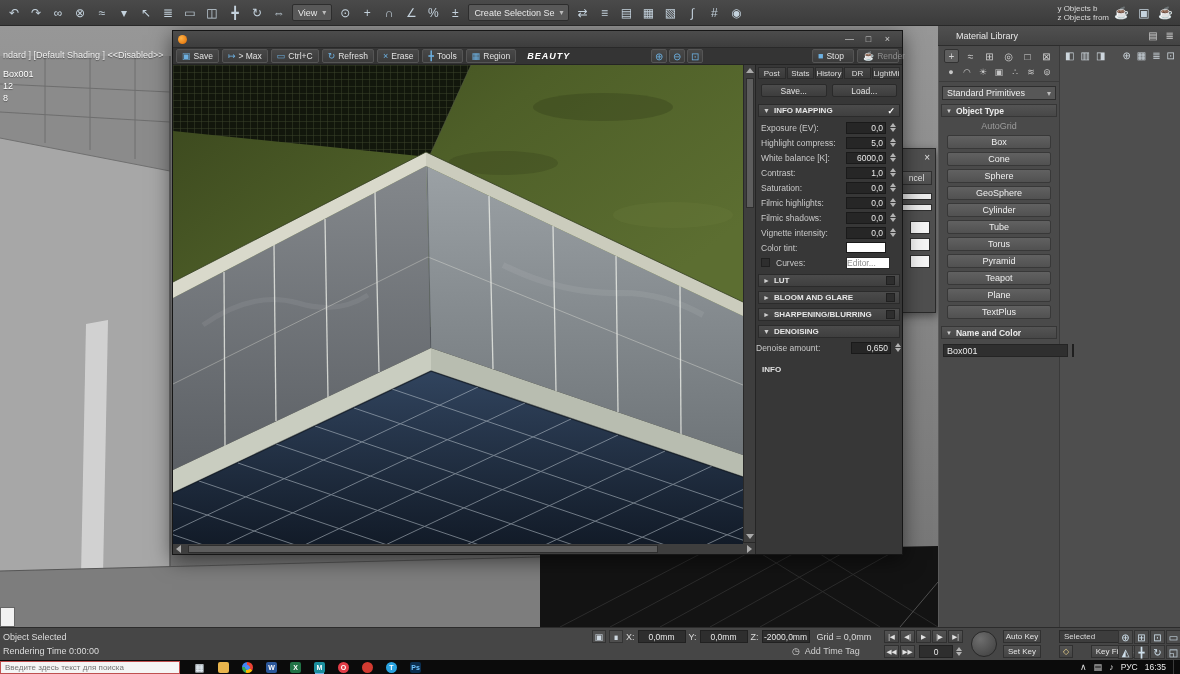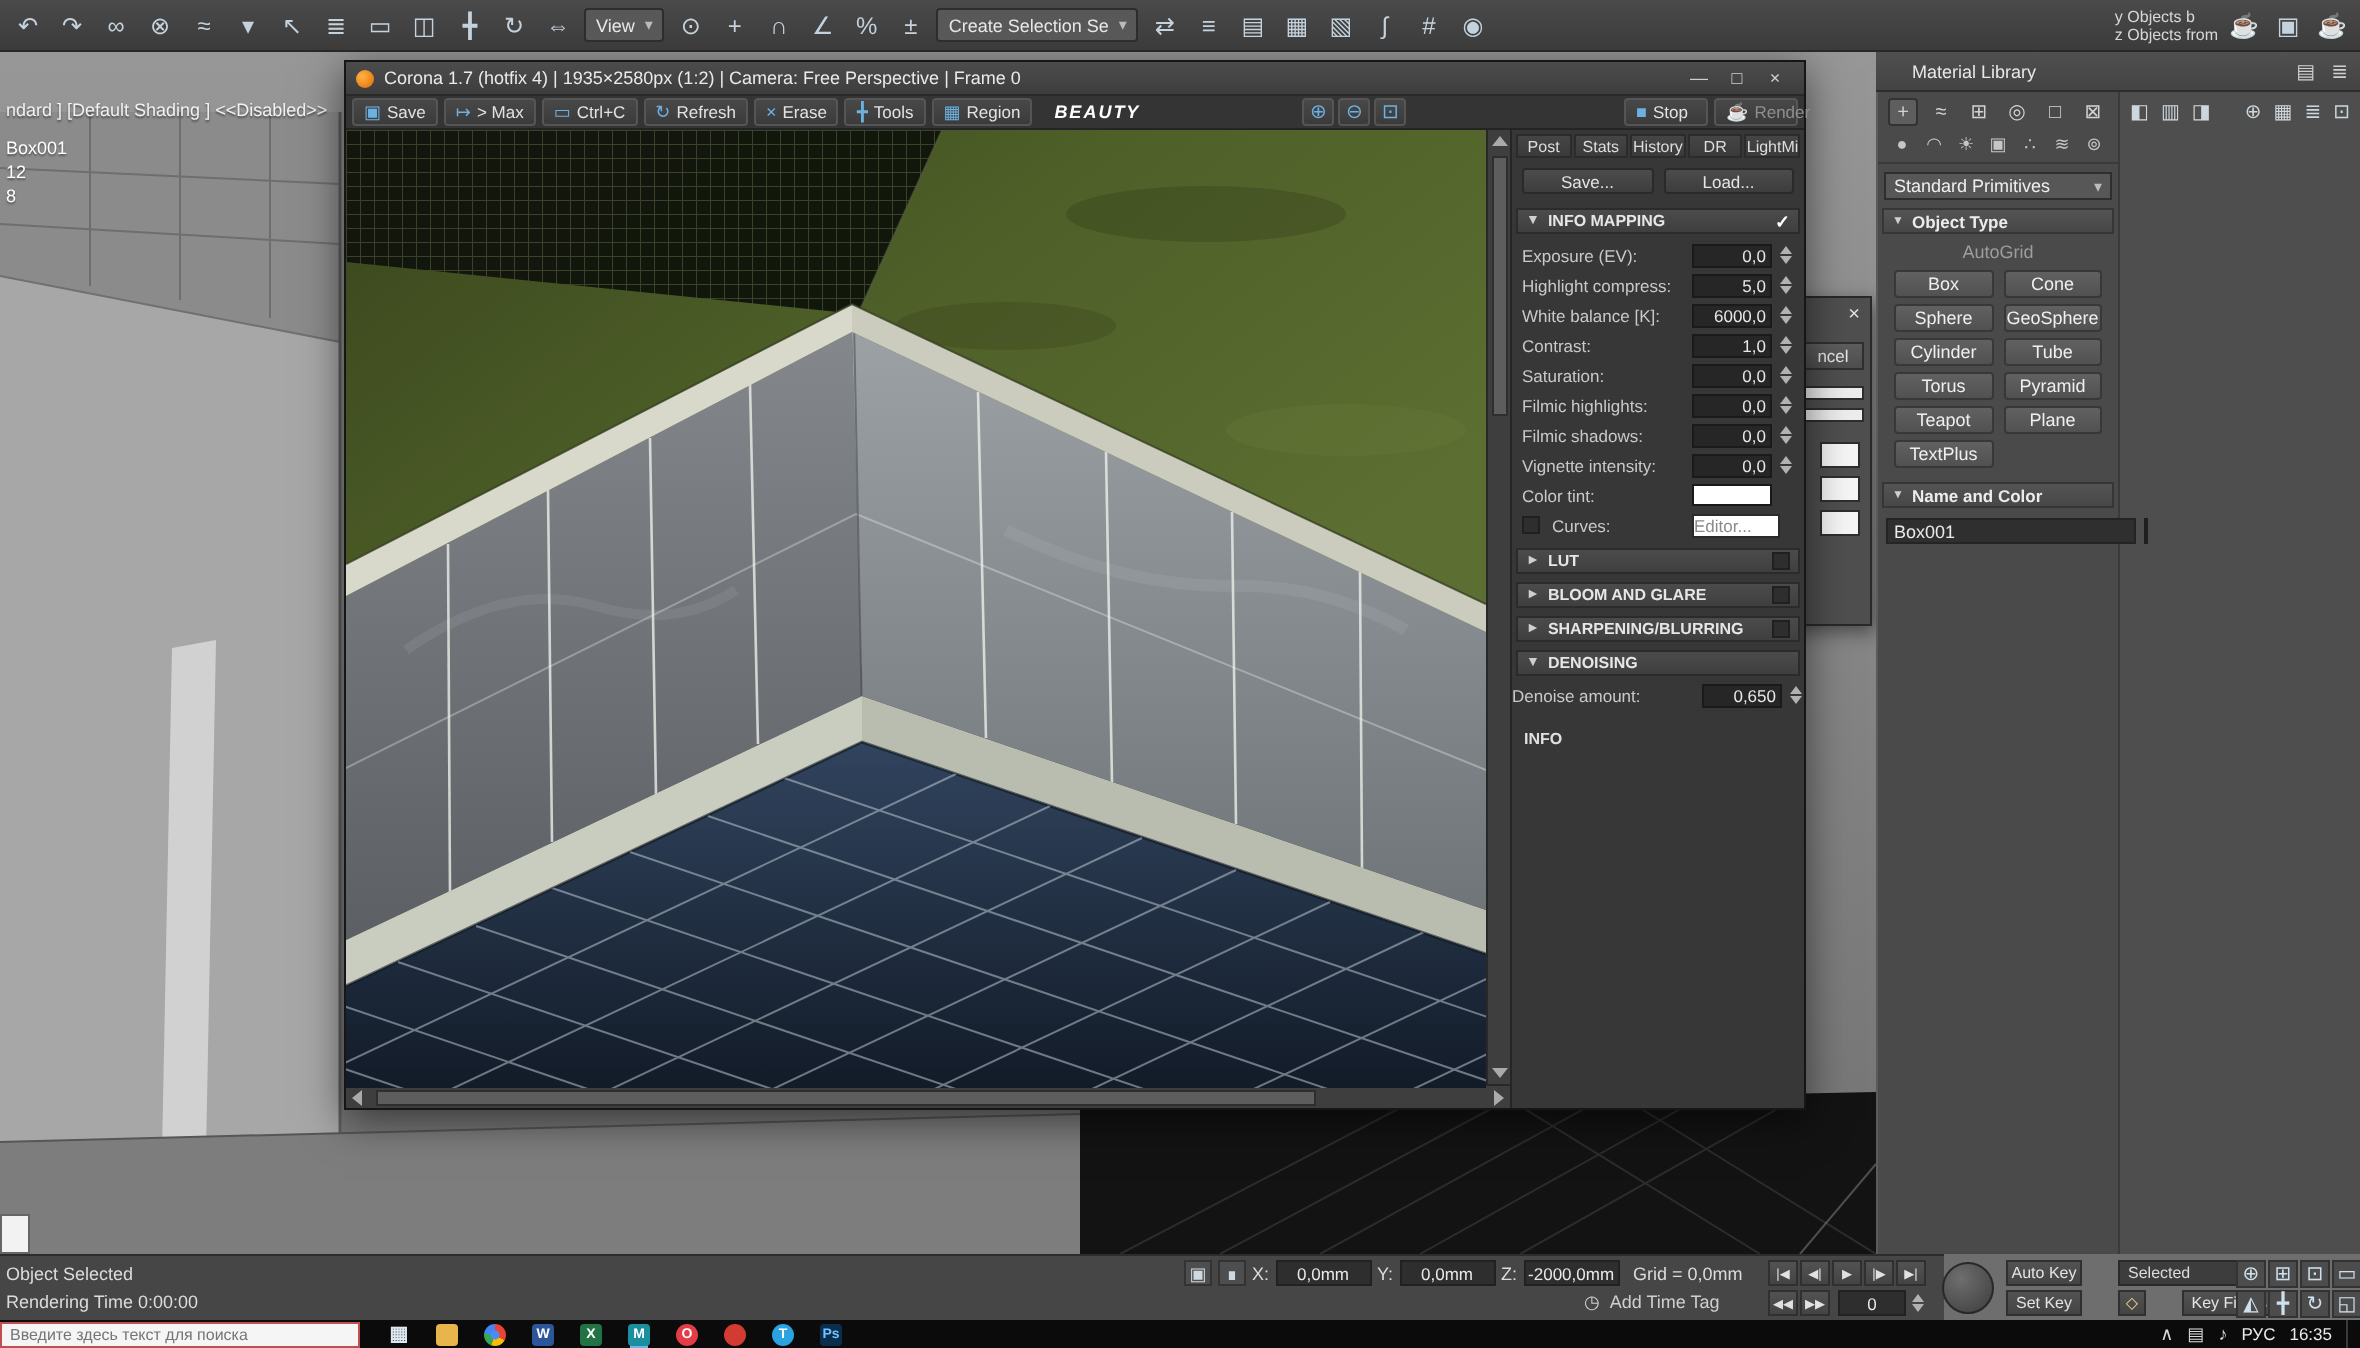--- a/index.html
+++ b/index.html
@@ -87,31 +87,31 @@
 .cp-tabs{display:flex;justify-content:space-between;padding:3px 5px 1px}
 .cp-tab{width:15px;height:14px;display:flex;align-items:center;justify-content:center;color:#d2d2d2;font-size:10px}
 .cp-tabs .cp-tab:first-child{background:#5e5e5e;border:1px solid #323232;border-radius:2px}
 .cp-subtabs{display:flex;justify-content:space-between;padding:1px 5px 3px;border-bottom:1px solid #3b3b3b}
 .cp-subtab{width:14px;height:13px;display:flex;align-items:center;justify-content:center;color:#c6c6c6;font-size:9px}
 .cp-dd{margin:4px 3px;height:14px;background:#575757;border:1px solid #2e2e2e;display:flex;align-items:center;padding:0 4px;color:#efefef}
 .cp-dd .dda{margin-left:auto;font-size:8px;color:#bbb}
 .cp-roll{margin:3px 2px 0;height:13px;background:linear-gradient(#545454,#474747);border:1px solid #363636;display:flex;align-items:center;gap:4px;padding:0 4px;font-weight:bold;color:#ececec;font-size:8.5px}
 .cp-roll .sec-arrow{font-size:6px}
 .autogrid{text-align:center;color:#9d9d9d;padding:4px 0 2px}
-.prim-grid{display:grid;grid-template-columns:1fr 1fr;gap:3px 5px;padding:2px 8px 4px}
+.prim-grid{display:grid;grid-template-columns:1fr;gap:3px 5px;padding:2px 8px 4px}
 .prim-btn{height:14px;background:linear-gradient(#616161,#515151);border:1px solid #383838;border-radius:2px;color:#efefef;font-size:9px;font-family:inherit}
 .name-row{margin:5px 4px;display:flex;gap:4px}
 .name-input{flex:1;height:13px;background:#2f2f2f;border:1px solid #242424;color:#eaeaea;padding:0 3px;font-size:9px;font-family:inherit}
 .color-swatch{width:14px;height:13px;background:#fff;border:1px solid #1f1f1f}
 .right-shelf{position:absolute;left:1059px;top:46px;width:121px;height:581px;background:#4e4e4e;border-left:1px solid #3a3a3a;z-index:19}
 .rs-row{display:flex;justify-content:space-between;padding:4px 5px}
 .rs-g{display:flex;gap:6px;color:#cdd6dd;font-size:10px}
 
 
-.status-bar{position:absolute;left:0;top:627px;width:972px;height:33px;background:#464646;border-top:1px solid #2c2c2c;z-index:30;font-size:9px;color:#dcdcdc}
+.status-bar{position:absolute;left:0;top:627px;width:1180px;height:33px;background:#464646;border-top:1px solid #2c2c2c;z-index:30;font-size:9px;color:#dcdcdc}
 .sb-left{position:absolute;left:3px;top:2px;line-height:14px;white-space:nowrap}
 .listener-box{position:absolute;left:0;top:-21px;width:15px;height:20px;background:#f2f2f2;border:1px solid #666;z-index:31}
 .sb-coords{position:absolute;left:592px;top:2px;display:flex;align-items:center;gap:3px}
 .sb-ico{width:14px;height:13px;display:flex;align-items:center;justify-content:center;background:#4e4e4e;border:1px solid #333;color:#cfd9e2;font-size:9px}
 .coord-input{width:48px;height:13px;background:#2e2e2e;border:1px solid #212121;color:#e9e9e9;text-align:center;font-size:8.5px;font-family:inherit}
 .sb-grid{margin-left:4px;white-space:nowrap}
 .sb-timetag{position:absolute;left:792px;top:18px;display:flex;align-items:center;gap:5px;color:#cfcfcf}
 .sb-play{position:absolute;left:884px;top:2px;display:flex;gap:1px}
 .sb-play2{position:absolute;left:884px;top:17px;display:flex;gap:1px;align-items:center}
 .pb{min-width:15px;height:13px;background:linear-gradient(#525252,#444);border:1px solid #303030;color:#e2e2e2;font-size:6.5px;display:flex;align-items:center;justify-content:center;padding:0 1px}
@@ -315,21 +315,20 @@
     <div class="pd-bar" style="top:44px"></div>
     <div class="pd-bar" style="top:55px"></div>
     <div class="pd-swatch" style="top:72px"></div>
     <div class="pd-swatch" style="top:89px"></div>
     <div class="pd-swatch" style="top:106px"></div>
   </div>
 
   <div class="corona">
     <div class="c-title">
       <span class="c-ico"></span>
-      <span>Corona 1.7 (hotfix 4) | 1935×2580px (1:2) | Camera: Free Perspective | Frame 0</span>
       <span class="c-winbtns">
         <span class="c-winbtn">—</span>
         <span class="c-winbtn">□</span>
         <span class="c-winbtn">×</span>
       </span>
     </div>
     <div class="c-toolbar">
       <div style="display:flex;gap:3px">
 
           <span class="vfb-btn">

